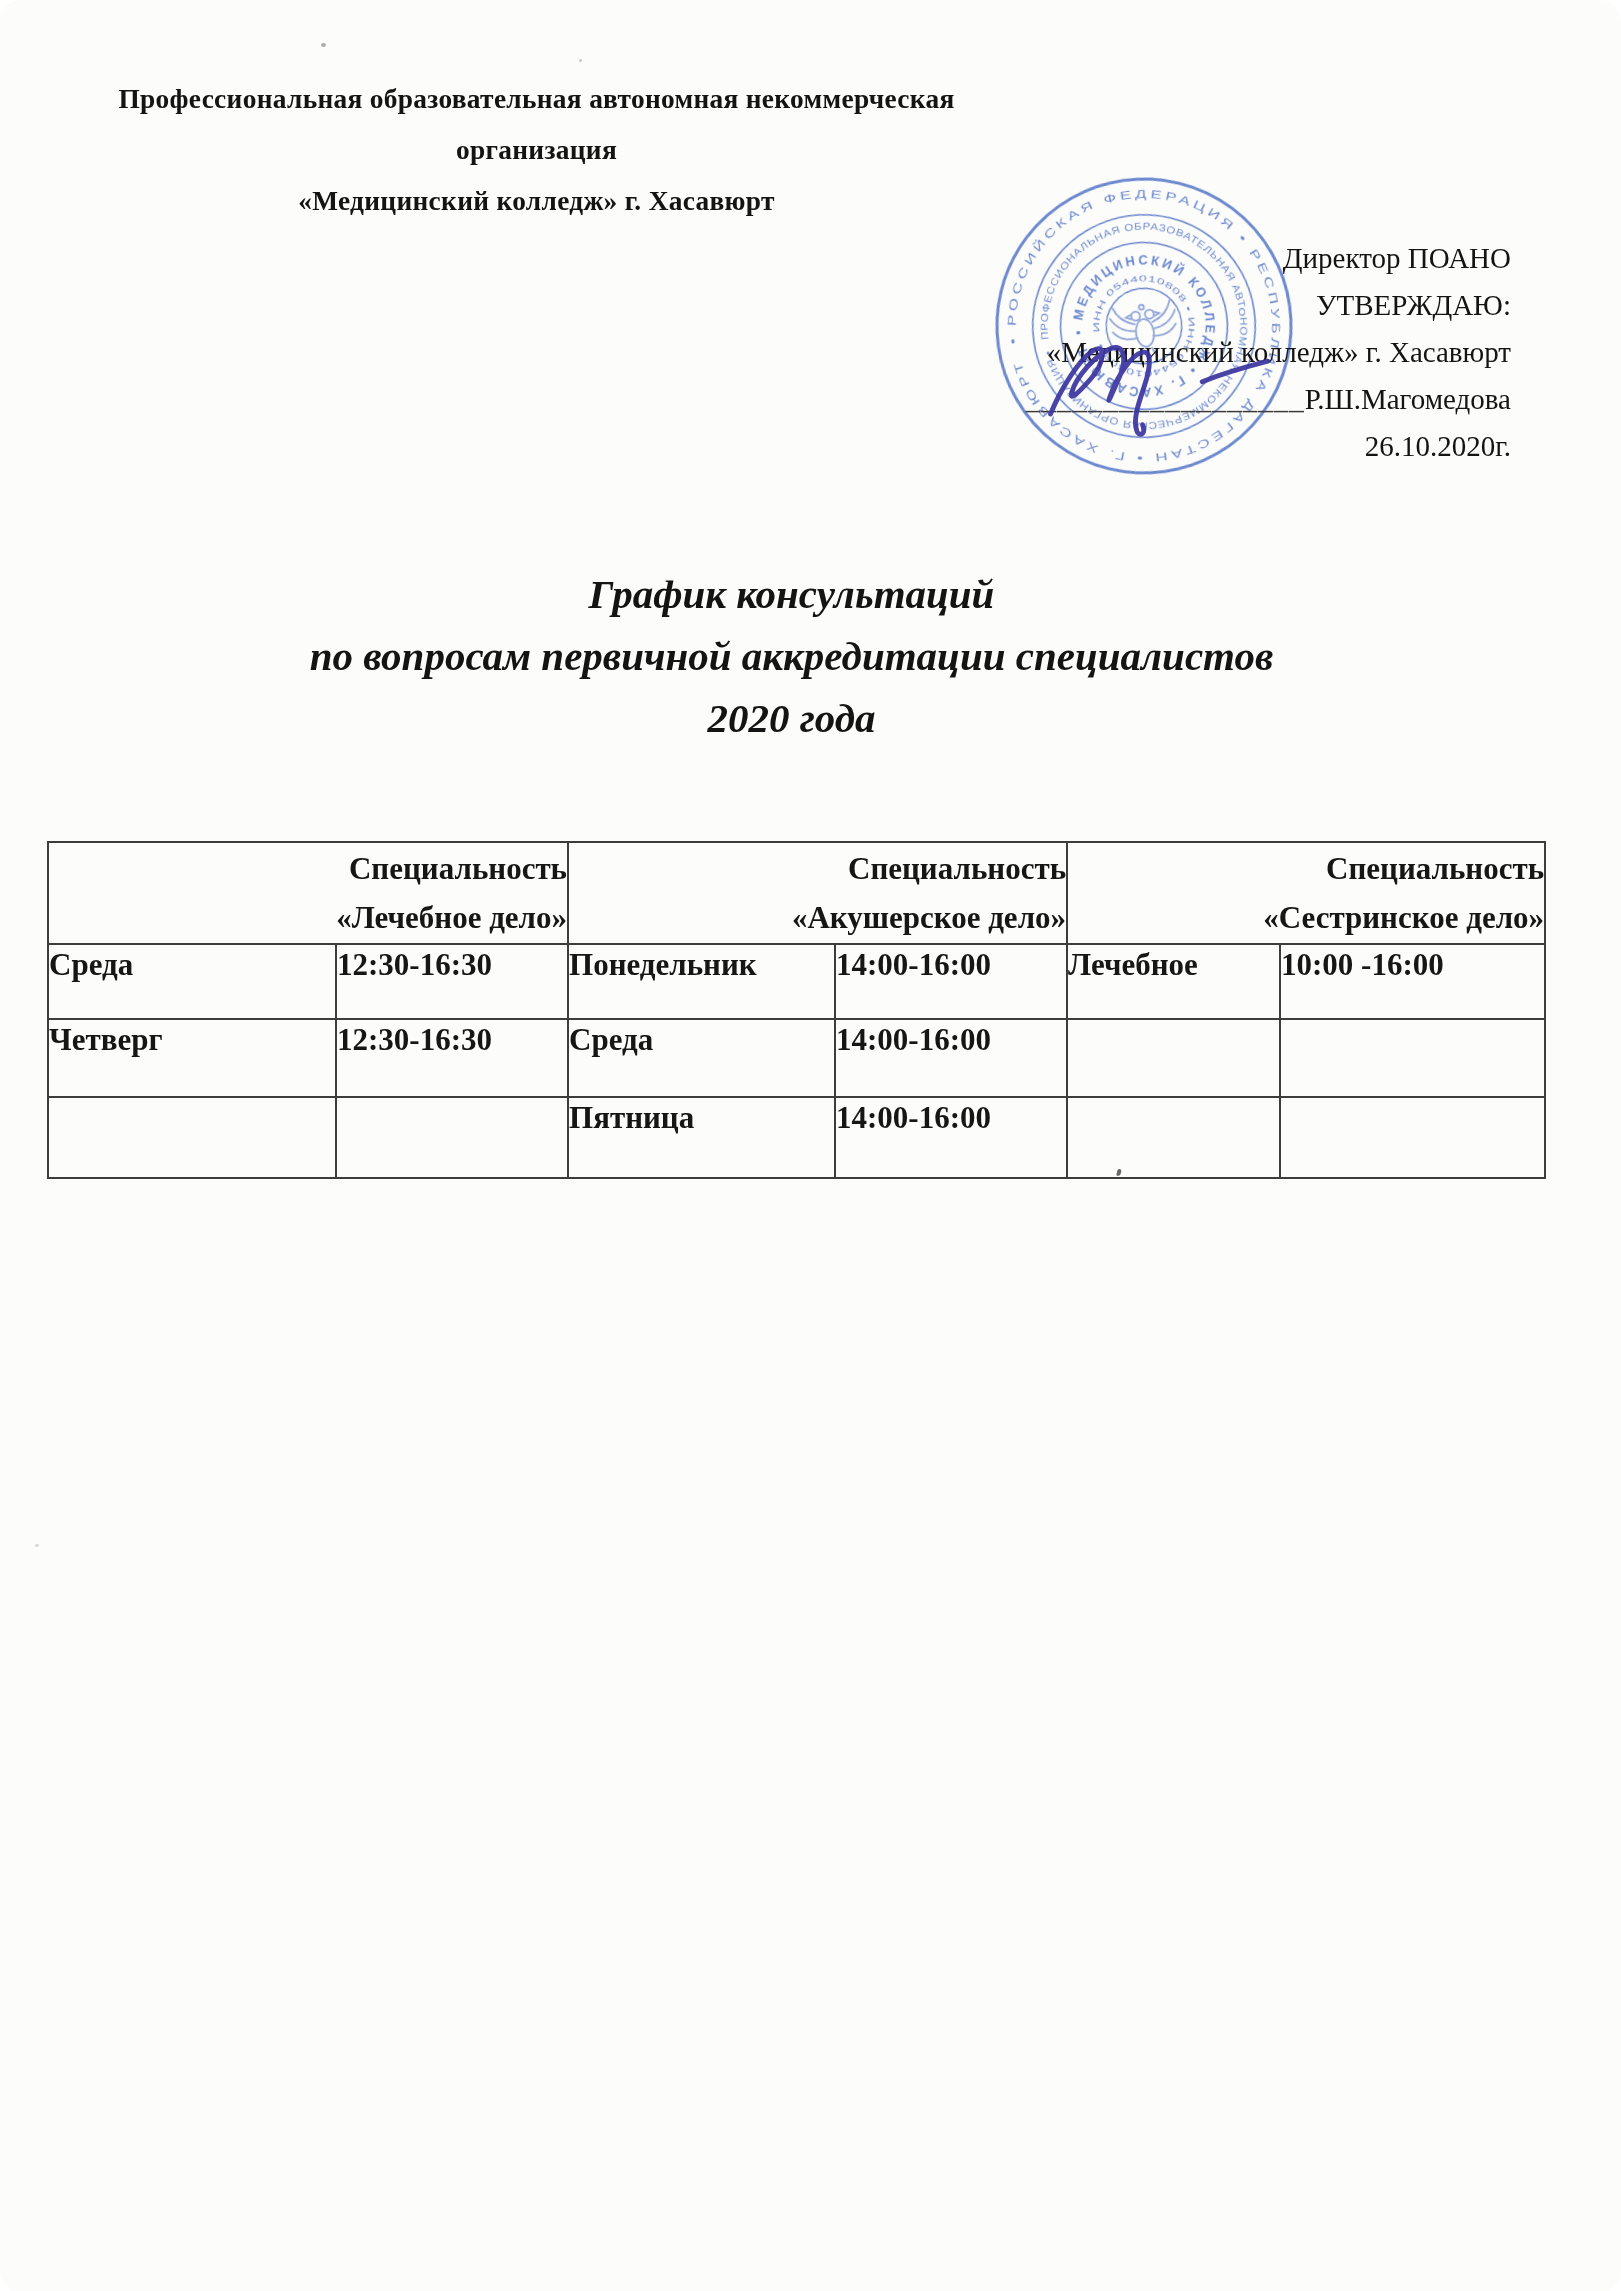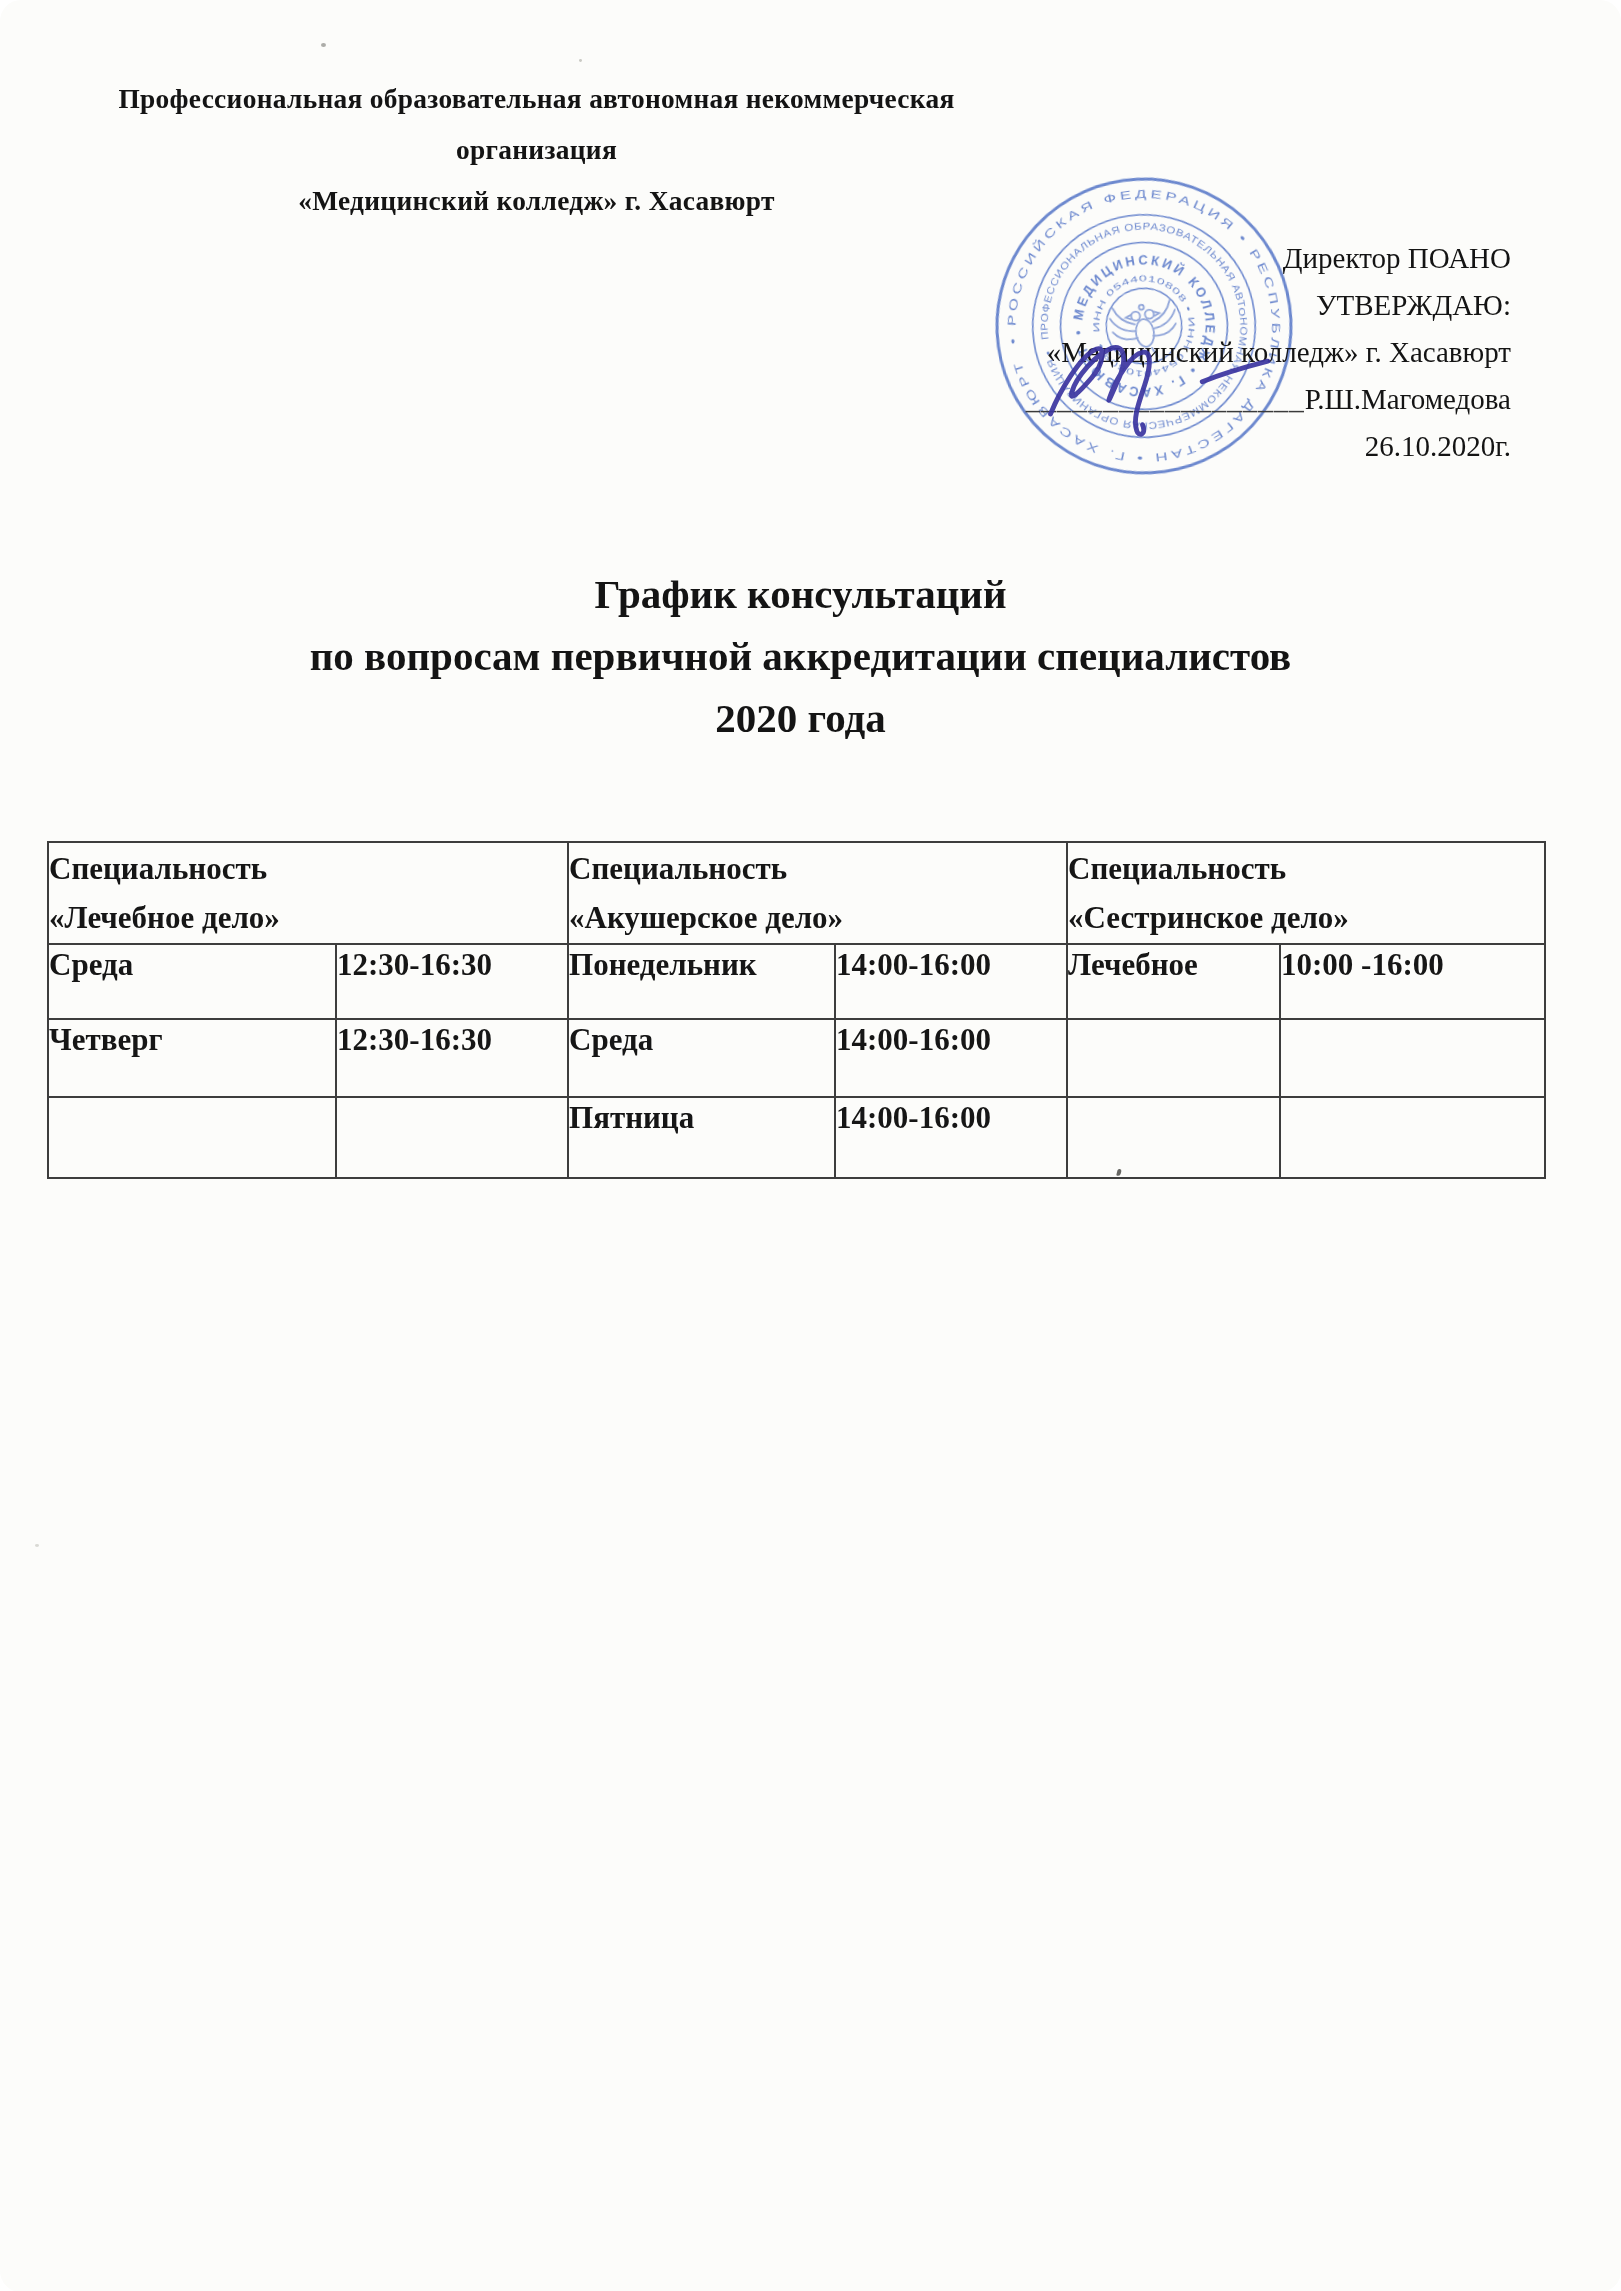--- a/index.html
+++ b/index.html
@@ -25,34 +25,34 @@
   .stamp{
     position:absolute;left:992px;top:174px;width:304px;height:304px;
     transform:rotate(-8deg);opacity:0.82;filter:blur(0.3px);z-index:1;
   }
   
   .signature{
     position:absolute;left:1021px;top:321px;width:294px;height:137px;z-index:3;
   }
   
   .doc-title{
-    position:absolute;left:281px;top:563px;width:1039px;
-    text-align:center;font-weight:bold;font-size:41px;line-height:62px;z-index:2;
+    position:absolute;left:272px;top:563px;width:1039px;
+    text-align:center;font-weight:bold;font-size:41px;line-height:62px;z-index:2;font-style:italic;
   }
   
   table.sched{
     position:absolute;left:47px;top:841px;width:1497px;
     border-collapse:collapse;table-layout:fixed;z-index:2;
     font-family:"Liberation Serif","DejaVu Serif",serif;
   }
   table.sched td{
     border:2px solid #3d3d3d;font-size:31px;font-weight:bold;
     padding:0;overflow:hidden;color:#161616;
   }
-  td.spec-cell{text-align:left;vertical-align:middle;line-height:49px;}
+  td.spec-cell{text-align:right;vertical-align:middle;line-height:49px;}
   td.name-cell{text-align:center;vertical-align:middle;line-height:52px;font-style:italic;}
   td.day-cell,td.time-cell{vertical-align:top;text-align:left;padding-top:6.9px;line-height:39px;}
   td.day-cell{padding-left:12.7px;}
   td.time-cell{padding-left:10.8px;}
   
   .speck{position:absolute;border-radius:50%;z-index:4;}
   .speck.s1{left:321px;top:43px;width:4.9px;height:3.9px;background:#8a8a85;opacity:.7;}
   .speck.s2{left:579px;top:59px;width:2.9px;height:2.9px;background:#b5b5ae;opacity:.7;}
   .speck.s3{left:1117px;top:1169px;width:3.9px;height:6.9px;background:#4c4c49;opacity:.85;border-radius:2px 2px 2.9px 1px;transform:rotate(14deg);}
   .speck.s4{left:35px;top:1544px;width:3.9px;height:2.9px;background:#c2c2ba;opacity:.6;}

